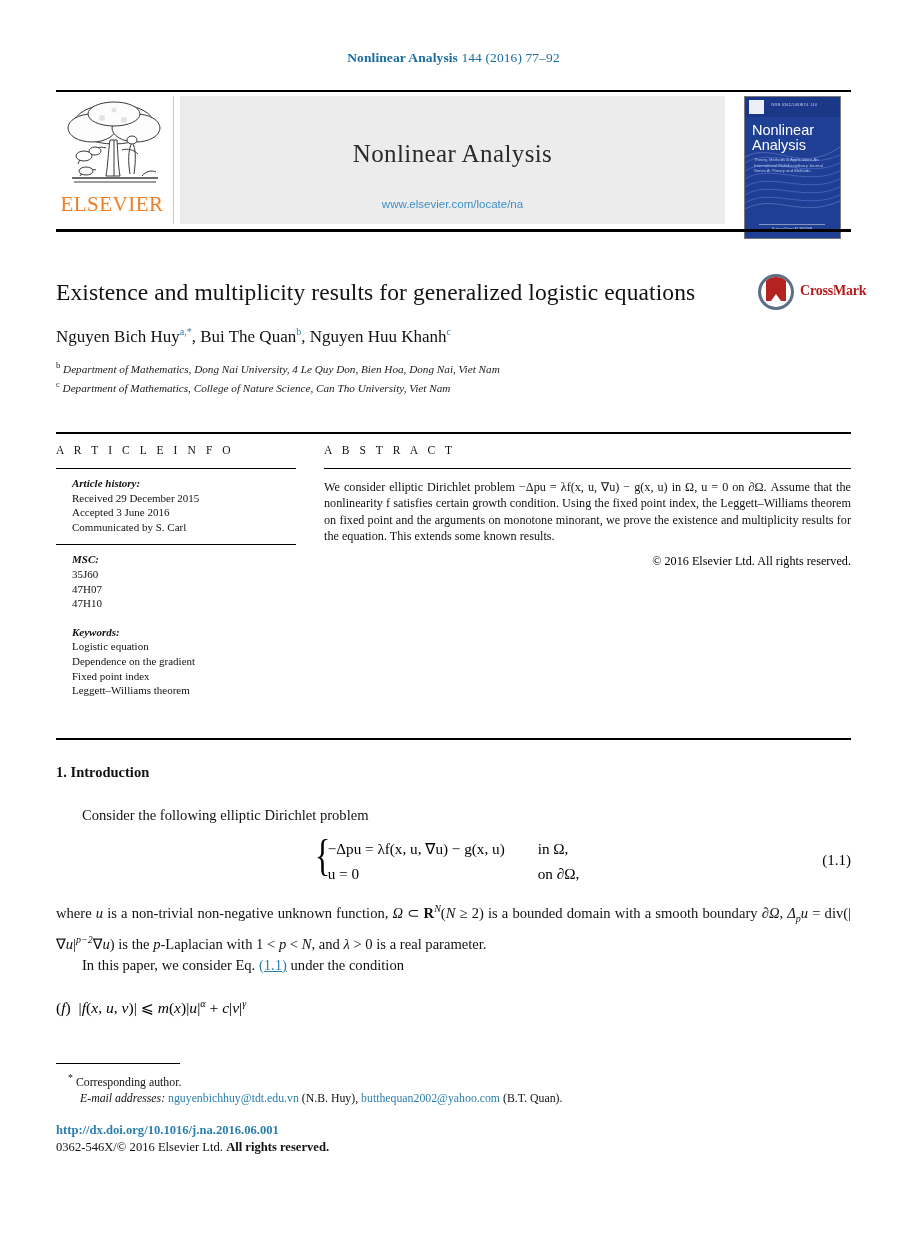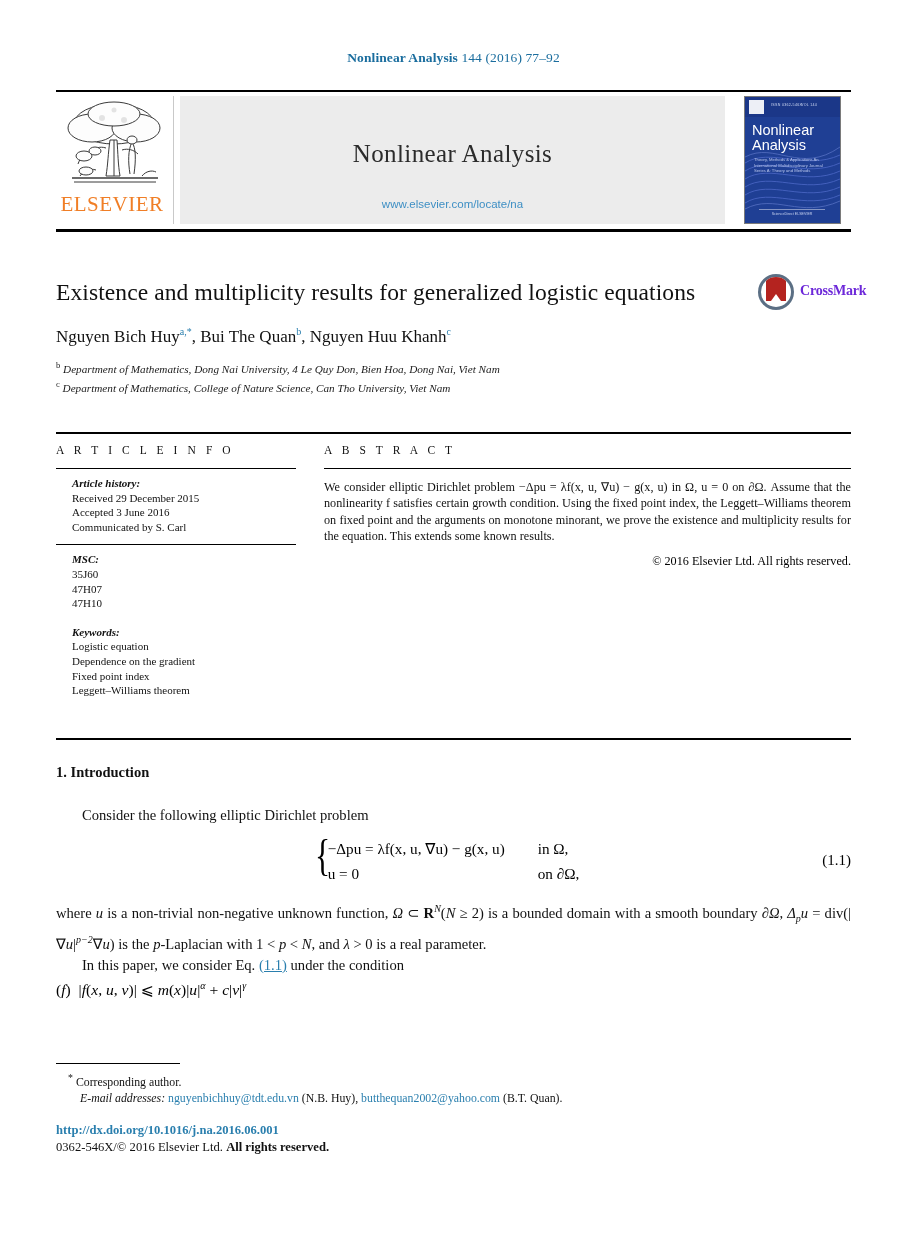--- a/index.html
+++ b/index.html
@@ -101,21 +101,21 @@
     left: 0; top: 102px;
     width: 545px;
     text-align: center;
     font-family: "Liberation Sans", sans-serif;
     font-size: 11.5px;
     color: #3e8fc4;
   }
   .cover-thumb {
     position: absolute;
     left: 688px; top: 6px;
-    width: 97px; height: 128px;
+    width: 97px; height: 143px;
     background: #1f3f94;
     border: 1px solid #7a7a7a;
     box-sizing: border-box;
     overflow: hidden;
   }
   .cover-els-mark {
     position: absolute; left: 4px; top: 3px;
     width: 15px; height: 14px;
     background: #fff;
     opacity: .92;
@@ -200,21 +200,21 @@
     position: absolute; left: 10px; top: 17px;
     width: 0; height: 0;
     border-left: 5px solid transparent;
     border-right: 5px solid transparent;
     border-bottom: 7px solid #ffffff;
   }
   .cm-label {
     position: absolute; left: 42px; top: 11px;
     font-family: "Liberation Serif", serif;
     font-size: 14px; font-weight: bold;
-    color: #6d28d9;
+    color: #b91c1c;
     letter-spacing: -.2px;
   }
   .authors {
     margin-top: 20px;
     font-family: "Liberation Serif", serif;
     font-size: 17px;
     color: #111;
   }
   .authors sup { font-size: 10px; color: #2a7fae; }
   .authors sup.star { color: #2a7fae; }
@@ -356,21 +356,21 @@
   }
   .eq-num {
     position: absolute;
     right: 0; top: 16px;
     font-family: "Liberation Serif", serif;
     font-size: 15px;
   }
   .mathi { font-style: italic; }
   .eqlink { color: #2a7fae; }
   .cond-line {
-    margin-top: 4px;
+    margin-top: 22px;
     font-family: "Liberation Serif", serif;
     font-size: 15.6px;
   }
   sup.sm { font-size: 10px; }
   sub.sm { font-size: 10px; }
 
   
   .foot-rule {
     position: absolute;
     left: 56px; top: 1063px;

